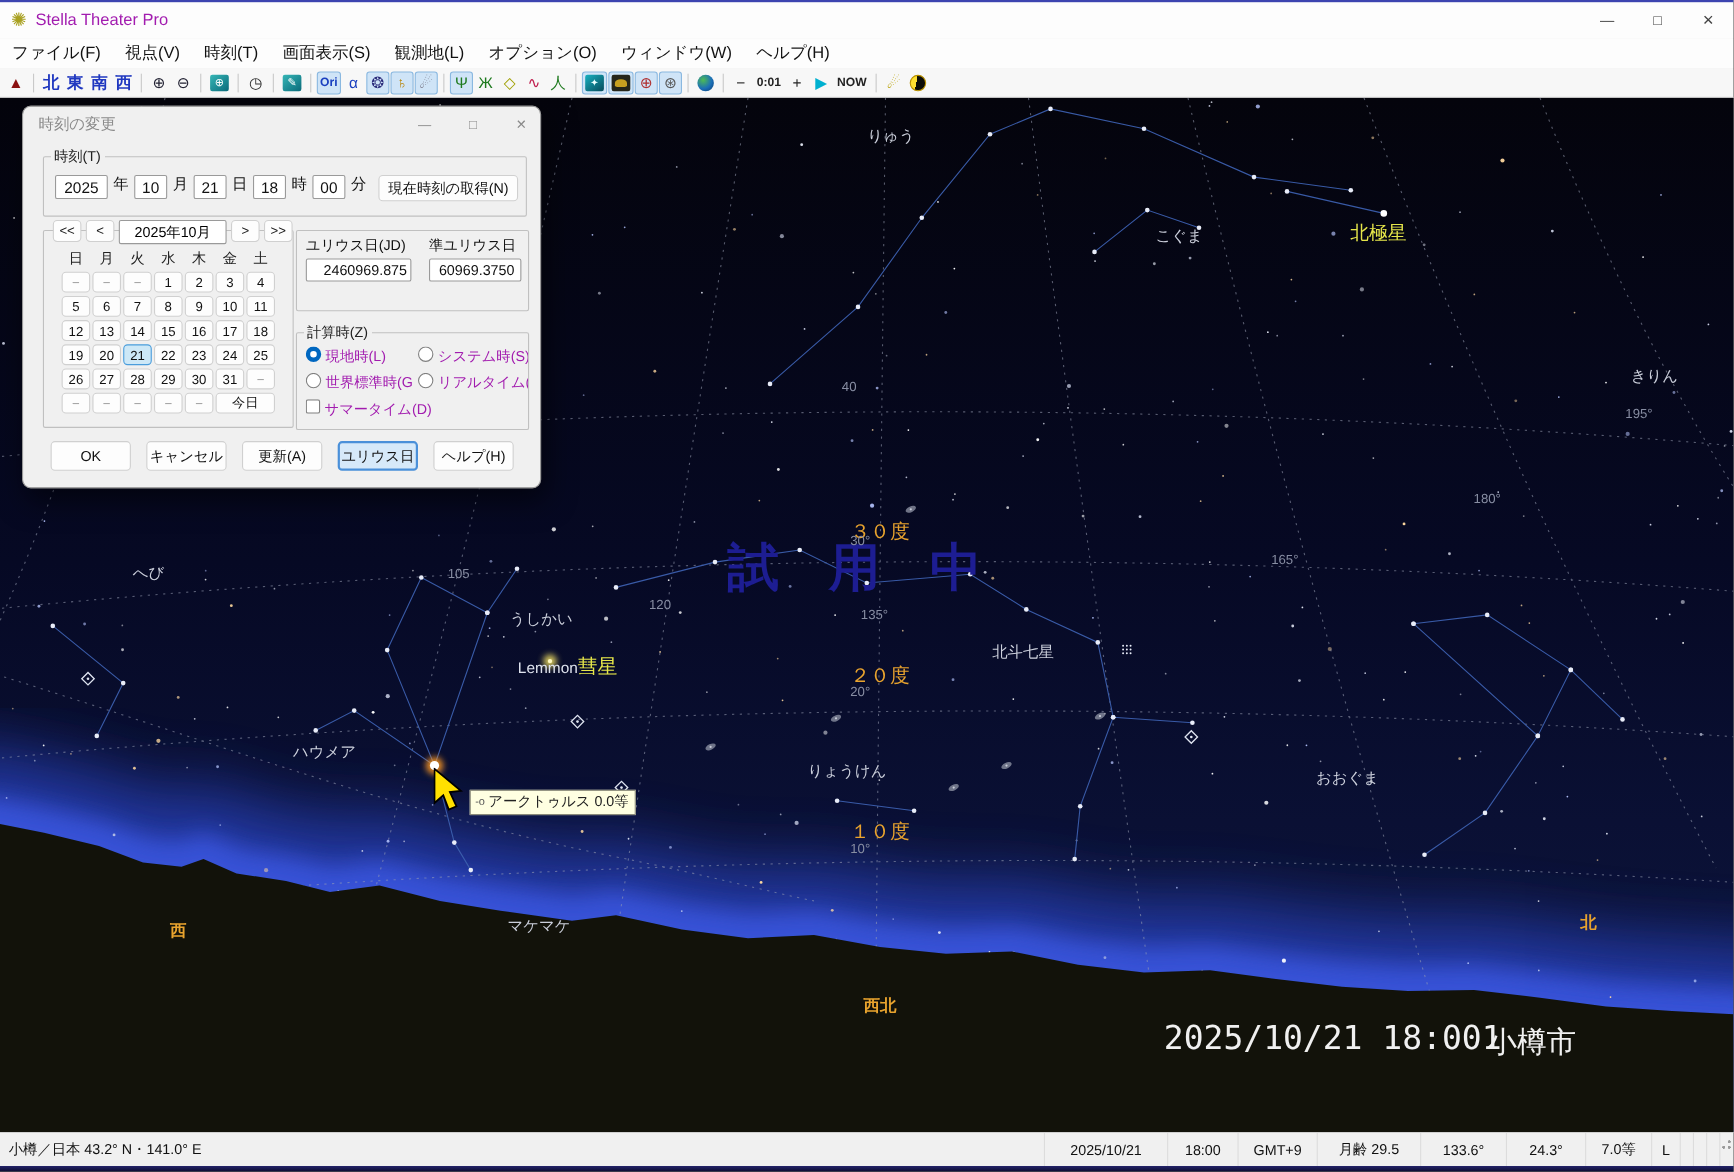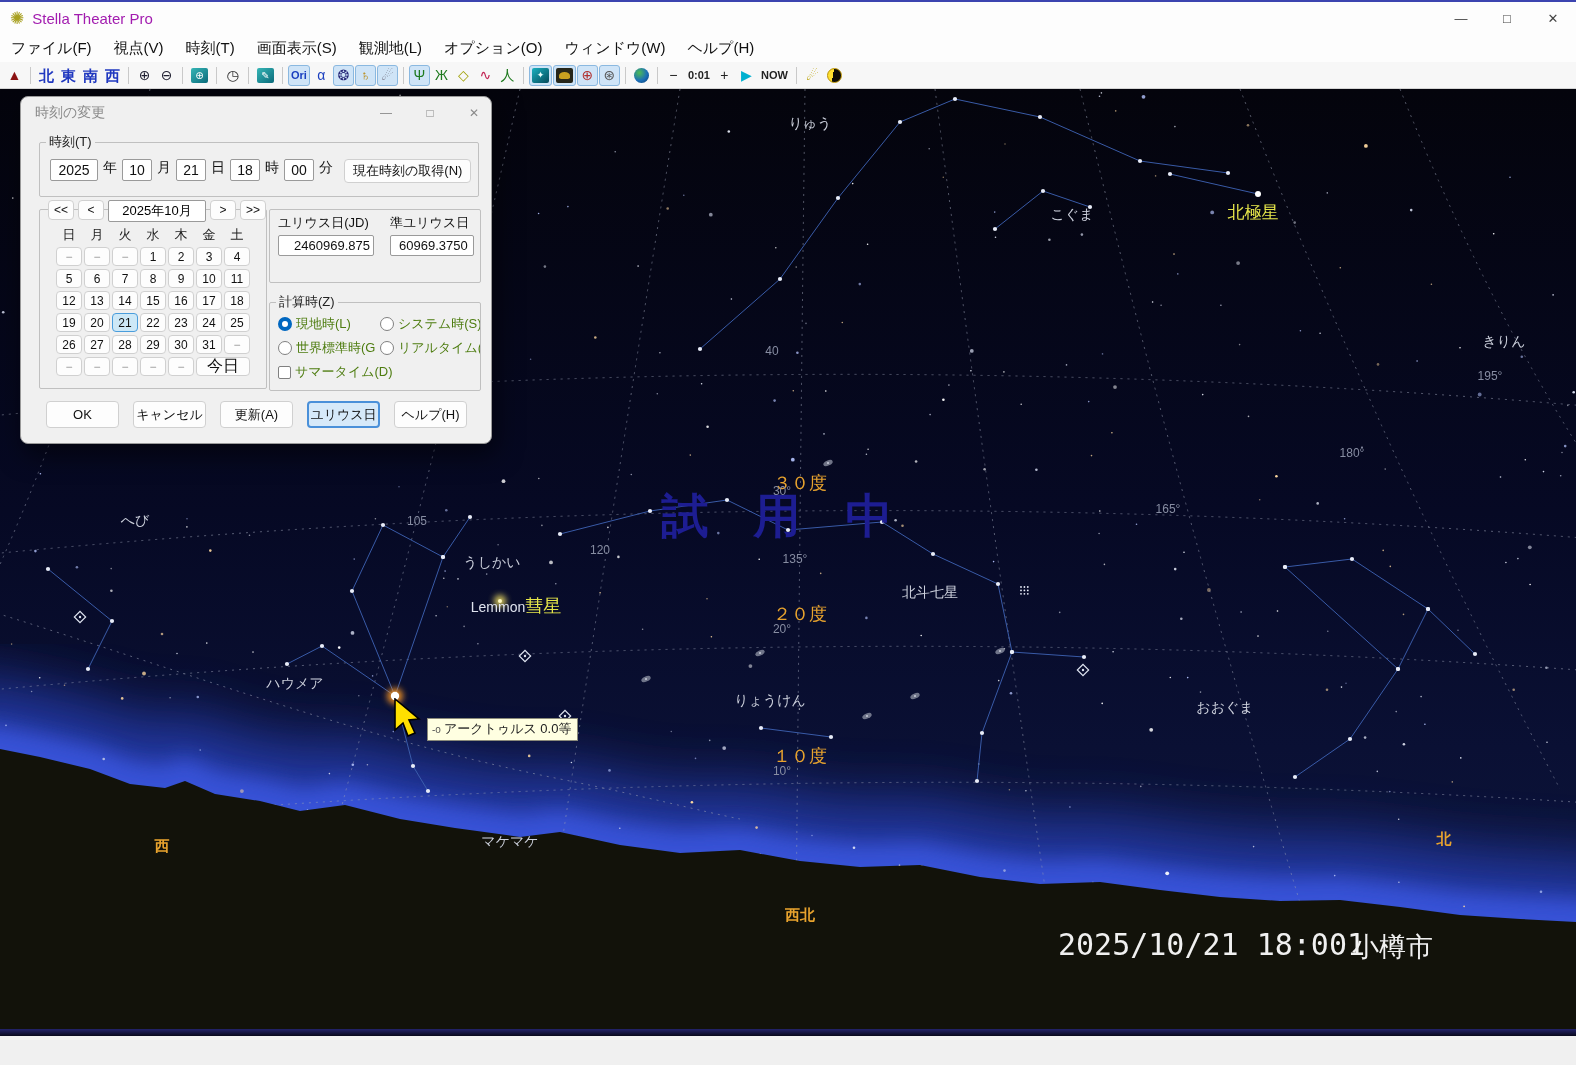--- a/index.html
+++ b/index.html
@@ -67,30 +67,30 @@
   .nowbtn{height:24px;padding:0 8px;margin-left:6px;}
   .fs-cal{position:absolute;left:18px;top:112px;width:220px;height:178px;}
   .calnav{display:flex;gap:4px;margin:-10px 0 4px 8px;}
   .calnav .btn{width:26px;height:20px;font-size:12px;}
   .calnav .hdr{width:96px;height:20px;background:#fff;border:1px solid #9a9a9a;border-radius:2px;font-size:13px;display:flex;align-items:center;justify-content:center;}
   .calgrid{display:grid;grid-template-columns:repeat(7,26px);gap:3px 2px;justify-content:center;}
   .dow{font-size:13px;color:#222;text-align:center;}
   .day{height:19px;font-size:12px;}
   .day.blank{color:#9a9a9a;}
   .day.sel{background:#cde8f7;border-color:#4a9ddc;}
-  .todaybtn{grid-column:6/8;height:19px;font-size:16px;}
+  .todaybtn{grid-column:6/8;height:19px;font-size:12px;}
   .fs-jul{position:absolute;left:248px;top:112px;width:210px;height:72px;}
   .julrow{display:flex;gap:16px;padding:4px 0 0 8px;font-size:13px;color:#111;}
   .julrow .col{display:flex;flex-direction:column;gap:3px;}
   .jin{background:#fff;border:1px solid #9a9a9a;border-radius:2px;height:21px;font-size:13px;color:#111;display:flex;align-items:center;box-sizing:border-box;overflow:hidden;white-space:nowrap;}
   .jin.jd{width:96px;justify-content:flex-end;padding-right:3px;}
   .jin.mjd{width:84px;justify-content:flex-start;padding-left:8px;}
   .fs-calc{position:absolute;left:248px;top:196px;width:210px;height:96px;}
   .calcgrid{display:grid;grid-template-columns:102px 100px;gap:6px 0;padding:4px 0 0 8px;}
-  .opt{display:flex;align-items:center;gap:4px;font-size:13px;color:#4d7c0f;white-space:nowrap;overflow:hidden;}
+  .opt{display:flex;align-items:flex-start;gap:4px;font-size:13px;color:#a21caf;white-space:nowrap;overflow:hidden;}
   .radio{width:14px;height:14px;border:1px solid #808080;border-radius:50%;background:#fff;box-sizing:border-box;flex:none;}
   .radio.on{border:4px solid #0067c0;}
   .chk{width:13px;height:13px;border:1px solid #808080;border-radius:2px;background:#fff;box-sizing:border-box;flex:none;}
   .dbtnrow{position:absolute;left:25px;top:304px;display:flex;gap:14px;}
   .dbtnrow .btn{width:73px;height:27px;}
   .dbtnrow .btn.def{background:#d6e9f9;border:2px solid #4a90d9;}
 
   
   .statusbar{height:30px;background:#f0f0f0;border-top:1px solid #d0d0d0;display:flex;align-items:center;font-size:13px;color:#111;}
   .scell{height:100%;display:flex;align-items:center;justify-content:center;border-right:1px solid #dcdcdc;box-sizing:border-box;white-space:nowrap;}
@@ -706,21 +706,21 @@
     <div id="labels">
         <span class="lbl const" style="left: 810px; top: 35px;">りゅう</span>
         <span class="lbl const" style="left: 1072px; top: 126px;">こぐま</span>
         <span class="lbl const" style="left: 1504px; top: 253px;">きりん</span>
         <span class="lbl const" style="left: 135px; top: 432px;">へび</span>
         <span class="lbl const" style="left: 492px; top: 474px;">うしかい</span>
         <span class="lbl const" style="left: 930px; top: 504px;">北斗七星</span>
         <span class="lbl const" style="left: 295px; top: 595px;">ハウメア</span>
         <span class="lbl const" style="left: 770px; top: 612px;">りょうけん</span>
         <span class="lbl const" style="left: 1225px; top: 619px;">おおぐま</span>
-        <span class="lbl const" style="left: 510px; top: 753px;">マケマケ</span>
+        <span class="lbl const" style="left: 490px; top: 753px;">マケマケ</span>
         <span class="lbl starname" style="left: 1253px; top: 123px;">北極星</span>
         <span class="lbl alt" style="left: 800px; top: 394px;">３０度</span>
         <span class="lbl alt" style="left: 800px; top: 525px;">２０度</span>
         <span class="lbl alt" style="left: 800px; top: 667px;">１０度</span>
         <span class="lbl grid" style="left: 772px; top: 262px;">40</span>
         <span class="lbl grid" style="left: 782px; top: 402px;">30°</span>
         <span class="lbl grid" style="left: 782px; top: 540px;">20°</span>
         <span class="lbl grid" style="left: 782px; top: 682px;">10°</span>
         <span class="lbl grid" style="left: 417px; top: 432px;">105</span>
         <span class="lbl grid" style="left: 600px; top: 461px;">120</span>
@@ -874,14 +874,29 @@
       <div class="dbtnrow" id="dbtnrow">
           <span class="btn">OK</span>
           <span class="btn">キャンセル</span>
           <span class="btn">更新(A)</span>
           <span class="btn def">ユリウス日</span>
           <span class="btn">ヘルプ(H)</span>
         </div>
     </div>
   </div>
 
+  <div class="statusbar" id="statusbar">
+      <span class="scell left">小樽／日本  43.2° N・141.0° E</span>
+      <span class="scell" style="width: 112px;">2025/10/21</span>
+      <span class="scell" style="width: 64px;">18:00</span>
+      <span class="scell" style="width: 72px;">GMT+9</span>
+      <span class="scell" style="width: 94px;">月齢 29.5</span>
+      <span class="scell" style="width: 78px;">133.6°</span>
+      <span class="scell" style="width: 72px;">24.3°</span>
+      <span class="scell" style="width: 60px;">7.0等</span>
+      <span class="scell" style="width: 26px;">L</span>
+      <span class="scell" style="width: 12px;"></span>
+      <span class="scell" style="width: 12px;"></span>
+      <span class="scell" style="width: 12px;"></span>
+      <span class="grip"></span>
+    </div>
   <div class="winedge"></div>
 </div>
 
 </body></html>

